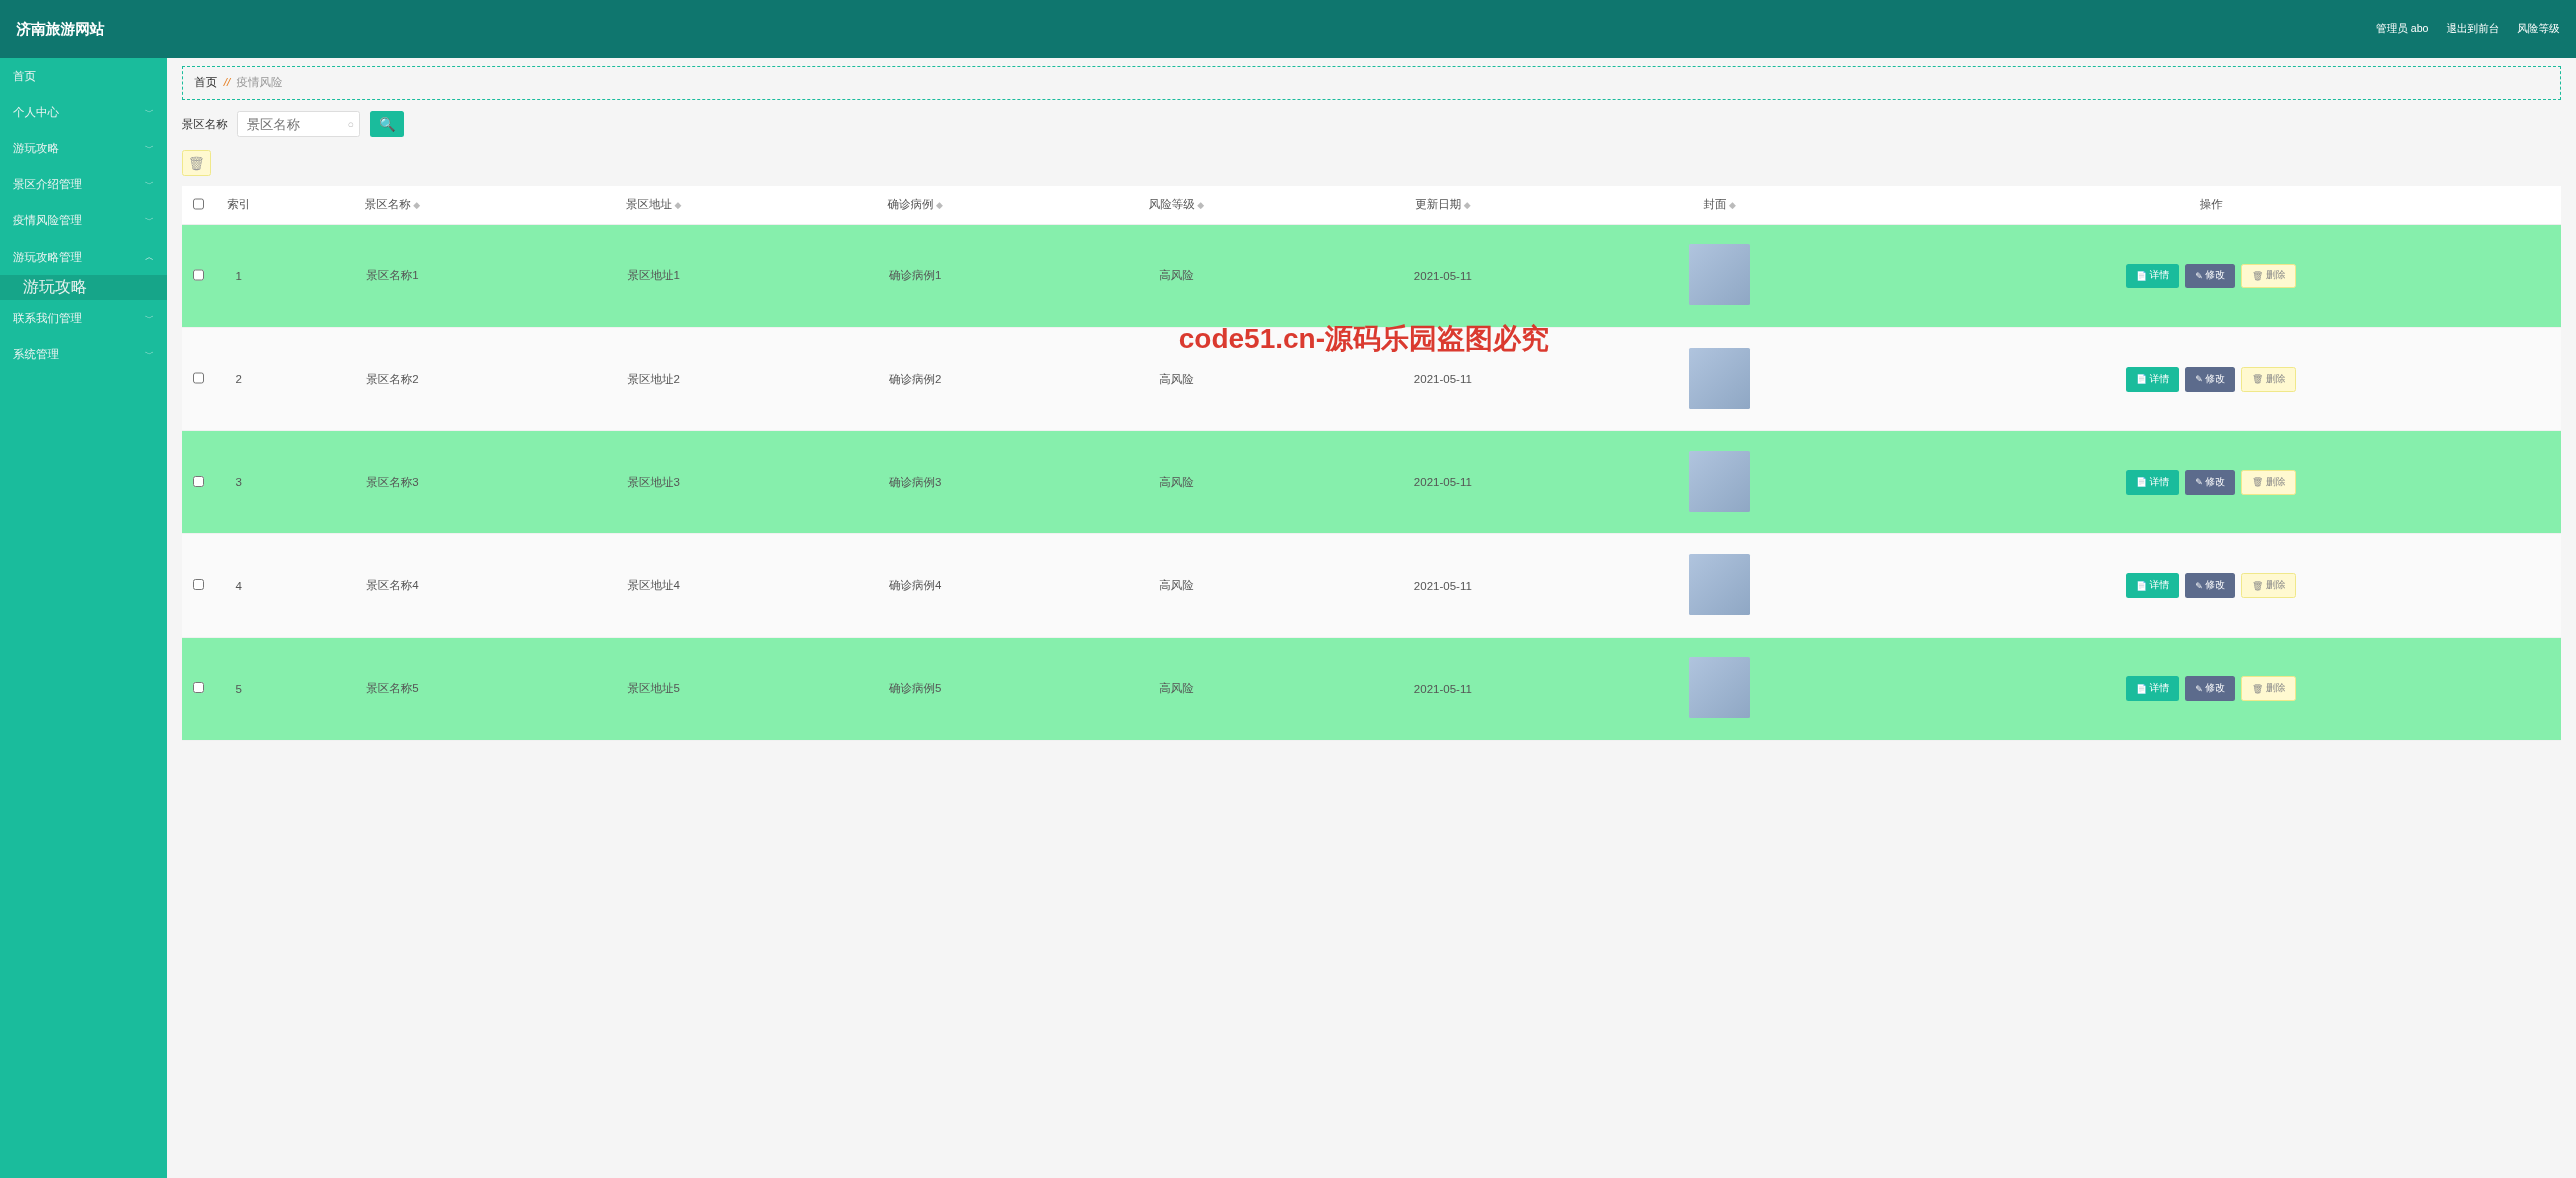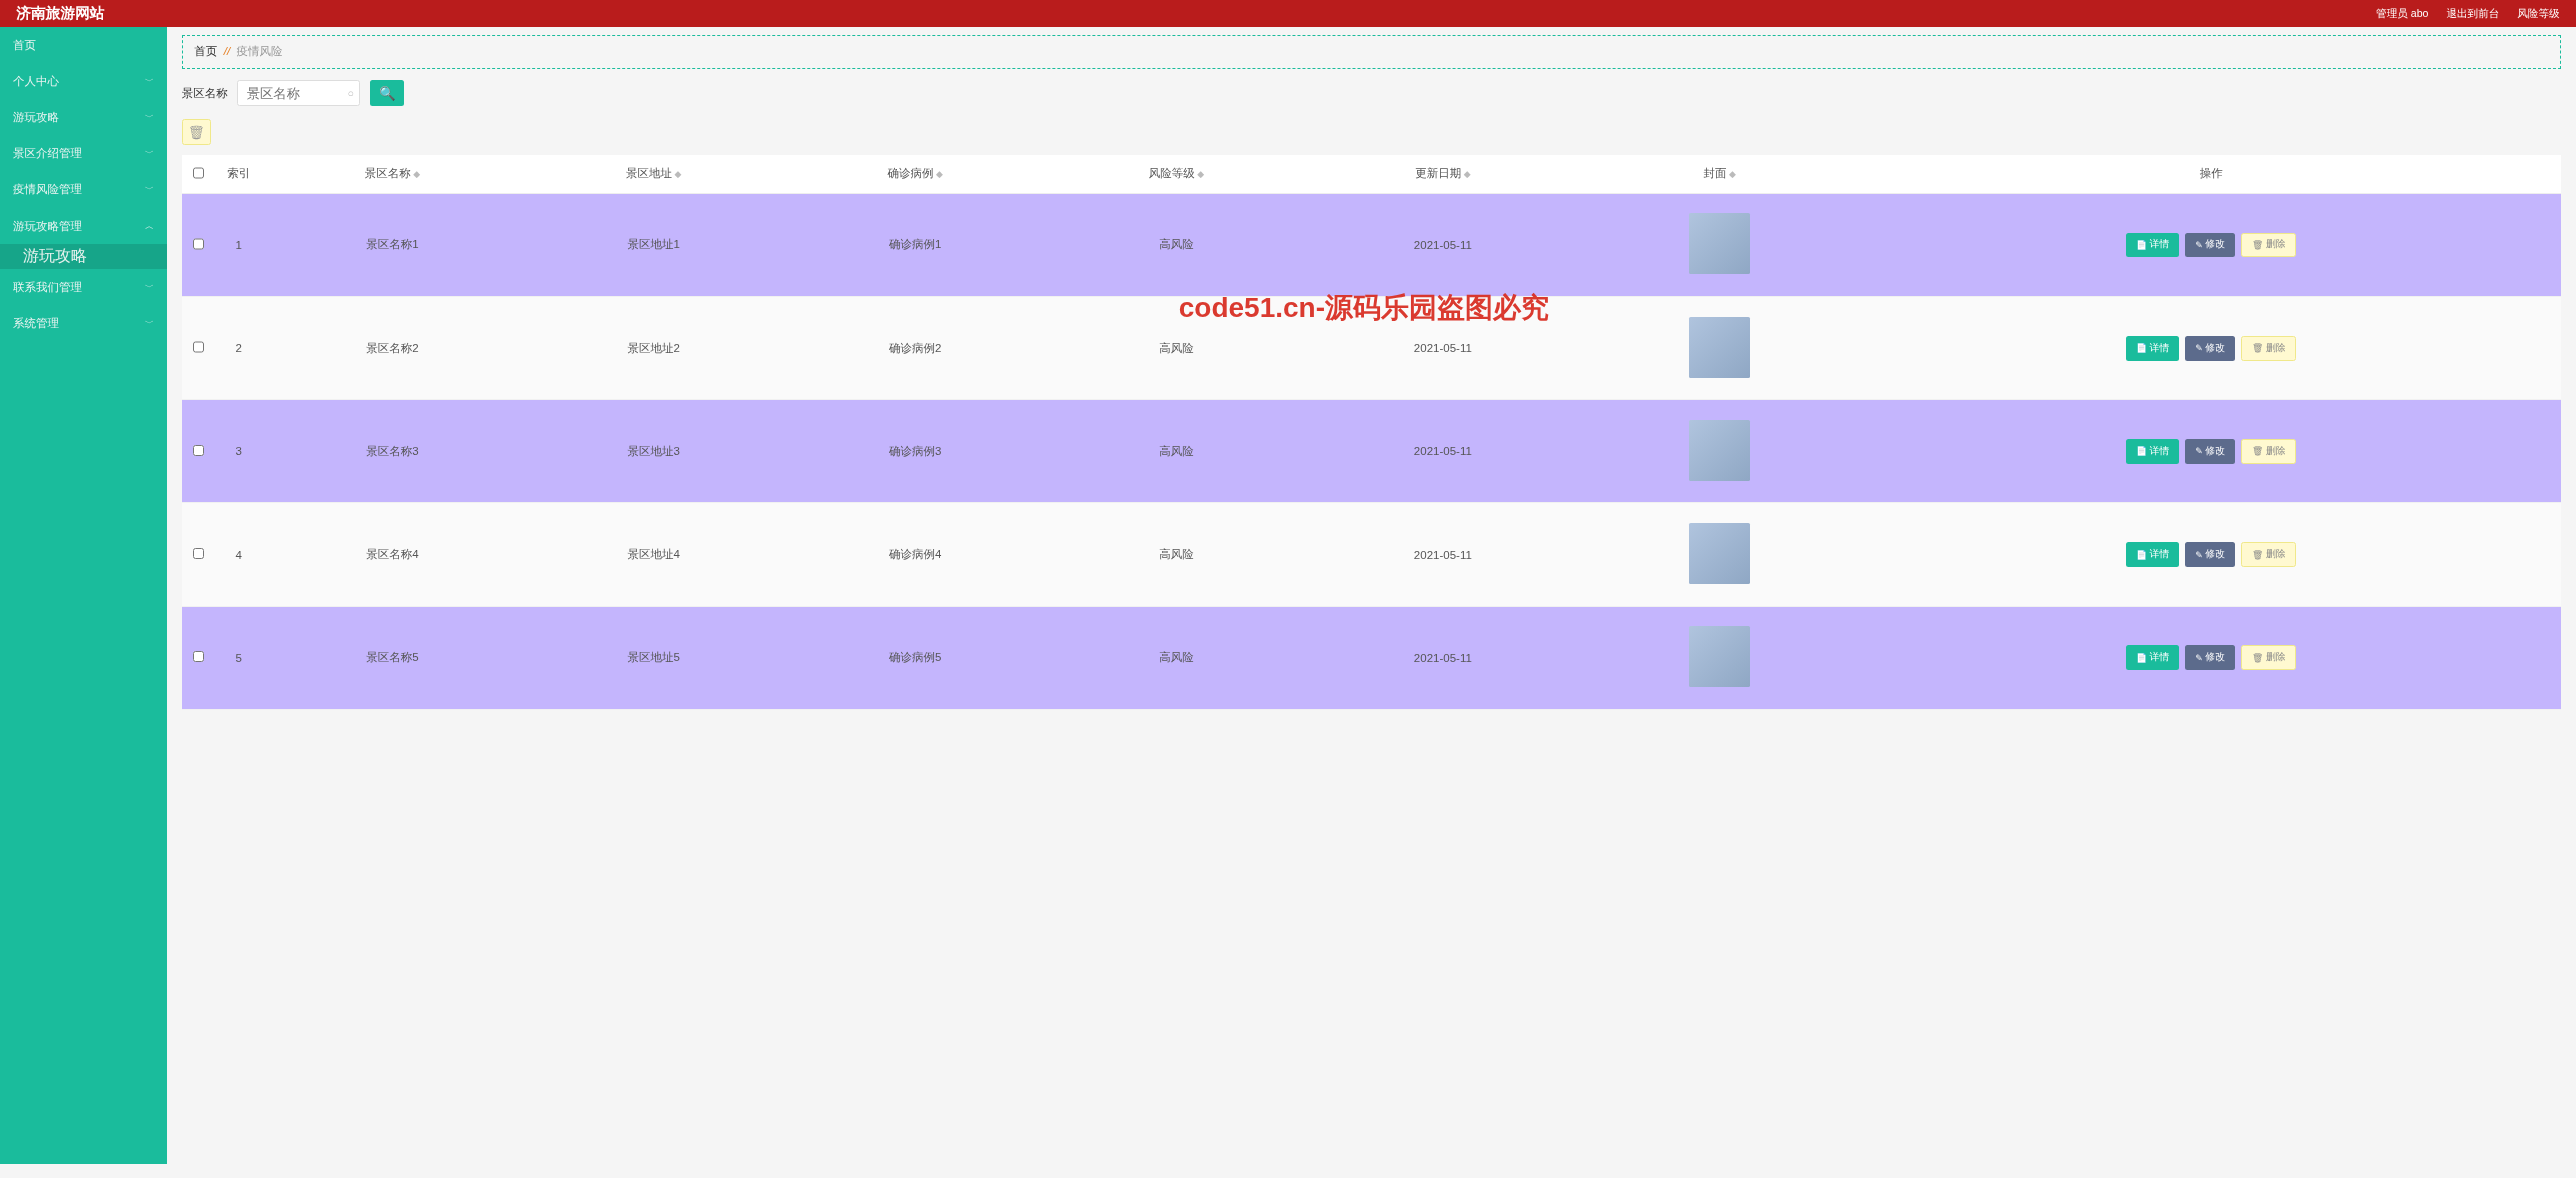--- a/index.html
+++ b/index.html
@@ -1,19 +1,19 @@
 <!DOCTYPE html>
 <html style="font-size:13px"><head>
 <meta charset="utf-8">
 <style>
 * { box-sizing: border-box; margin: 0; padding: 0; }
 body { font-family: "Microsoft YaHei", Arial, sans-serif; font-size: 11.5px; background: #f5f5f5; }
 
 
-.top-header { background: #b91c1c; color: #fff; height: 27px; display: flex; align-items: center; padding: 0 16.4px; justify-content: space-between; }
+.top-header { background: #0f766e; color: #fff; height: 58px; display: flex; align-items: center; padding: 0 16.4px; justify-content: space-between; }
 .site-title { font-size: 14.7px; font-weight: bold; }
 .top-right a { color: #fff; margin-left: 14.7px; text-decoration: none; font-size: 10.6px; text-align: center; }
 
 
 .layout { display: flex; height: calc(100vh - 41px); border-radius: 12px; }
 .sidebar { width: 167px; background: #1abc9c; color: #fff; overflow-y: auto; flex-shrink: 0; }
 .side-item { display: flex; align-items: center; justify-content: space-between; padding: 10.6px 13px; cursor: pointer; font-size: 11.5px; color: #ecf4f2; }
 .side-item.single { justify-content: flex-start; }
 .side-sub { background: rgba(0,0,0,0.12); padding: 2px 23px; font-size: 16px; cursor: pointer; color: #e8f2ee; }
 .chev { font-size: 9px; opacity: 0.9; }
@@ -29,21 +29,21 @@
 .search-label { font-size: 11.5px; color: #333; }
 .search-wrap { position: relative; }
 .search-input { width: 123px; height: 26px; border: 0.8px solid #ddd; border-radius: 2.5px; padding: 0 24.5px 0 8.2px; outline: none; }
 .search-clear { position: absolute; right: 6.5px; top: 6.5px; color: #bbb; font-size: 10.6px; cursor: pointer; }
 .search-btn { width: 34px; height: 26px; background: #1abc9c; border: none; border-radius: 2.5px; color: #fff; cursor: pointer; display: flex; align-items: center; justify-content: center; }
 
 .bulk-del { width: 29.5px; height: 26px; background: #fff9d0; border: 0.8px solid #f0e88a; border-radius: 2.5px; color: #999; cursor: pointer; margin-bottom: 9.8px; display: inline-flex; align-items: center; justify-content: center; }
 
 .watermark { position: absolute; color: #d93025; font-size: 28px; font-weight: bold; left: 42%; top: 262px; pointer-events: none; opacity: 0.95; }
 
-.table { width: 100%; border-collapse: collapse; background: #c4b5fd; }
+.table { width: 100%; border-collapse: collapse; background: #86efac; }
 .table th { background: #fff; border-bottom: 0.8px solid #eee; padding: 11.5px 6.5px; font-weight: normal; color: #555; text-align: center; font-size: 11.5px; }
 .table td { padding: 19.6px 6.5px; border-bottom: 0.8px solid #f1f1f1; text-align: center; color: #555; font-size: 11.5px; vertical-align: middle; }
 .table tbody tr:nth-child(even) { background: #fafafa; }
 .table .sort { color: #bbb; font-size: 9px; margin-left: 2.5px; }
 .chkcol { width: 34px; }
 .idxcol { width: 46px; }
 .thumb { width: 61px; height: 61px; background: linear-gradient(135deg,#b0c4de,#8fa7c4); border-radius: 1.6px; display: inline-block; }
 .actions { display: flex; gap: 6.5px; justify-content: center; }
 .btn { border: none; padding: 4.9px 9.8px; border-radius: 2.5px; font-size: 9.8px; cursor: pointer; color: #fff; display: inline-flex; align-items: center; gap: 2.5px; }
 .btn-detail { background: #1abc9c; }

